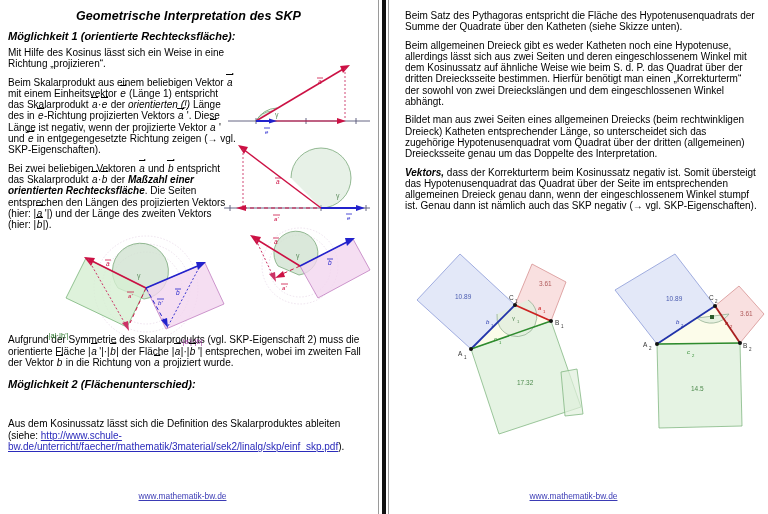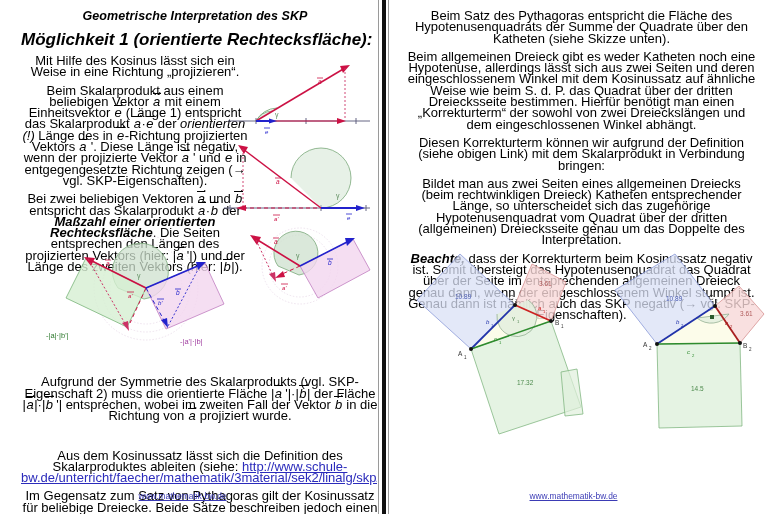--- a/index.html
+++ b/index.html
@@ -21,21 +21,21 @@
     background: #fff;
     display: flex;
   }
   .slide {
     position: relative;
     box-sizing: border-box;
     height: 514px;
     background: #fff;
     overflow: hidden;
   }
-  .slide-left  { width: 377px; padding-left: 13px; }
+  .slide-left  { width: 377px; }
   .divider {
     width: 14px;
     height: 514px;
     background: #ffffff;
     position: relative;
     flex: 0 0 14px;
   }
   .divider .bar {
     position: absolute;
     top: 0; bottom: 0;
@@ -57,30 +57,30 @@
 
   .title {
     text-align: center;
     font-size: 12.5px;
     font-weight: bold;
     font-style: italic;
     margin: 9px 0 7px 0;
     letter-spacing: .1px;
   }
   .heading {
-    font-size: 17px;
+    font-size: 11px;
     font-weight: bold;
     font-style: italic;
     margin: 4px 0 5px 8px;
   }
   p.txt {
-    font-size: 13px;
+    font-size: 10px;
     line-height: 11.3px;
     margin: 0 0 7px 8px;
-    text-align: center;
+    text-align: left;
   }
   .slide-right p.txt {
     margin-left: 14px;
     margin-right: 10px;
   }
   .narrow { width: 228px; }
   .v {
     display: inline-block;
     position: relative;
     font-style: italic;
@@ -244,43 +244,42 @@
         <text x="88" y="43" font-size="6.5" fill="#2222cc" font-style="italic">b</text>
         <line x1="87" y1="37" x2="93" y2="37" stroke="#2222cc" stroke-width="0.8"></line>
         <text x="42" y="68" font-size="6" fill="#cc1144" font-style="italic">a'</text>
         <line x1="41" y1="62" x2="48" y2="62" stroke="#cc1144" stroke-width="0.8"></line>
         <text x="56" y="36" font-size="7" fill="#5a8a5a">γ</text>
       </svg>
     </div>
 
     <p class="txt" style="margin-top:104px; width:358px;"><span>Aufgrund der Symmetrie des Skalarprodukts (vgl. SKP-Eigenschaft 2) muss die orientierte Fläche </span><span class="abs">|<span class="v">a</span> '|·|<span class="v">b</span>|</span><span> der Fläche </span><span class="abs">|<span class="v">a</span>|·|<span class="v">b</span> '|</span><span> entsprechen, wobei im zweiten Fall der Vektor </span><span class="v">b</span><span> in die Richtung von </span><span class="v">a</span><span> projiziert wurde.</span></p>
 
+    <div class="heading" style="margin-top:10px;">Möglichkeit 2 (Flächenunterschied):</div>
 
     <p class="txt" style="width:358px;margin-top:28px;"><span>Aus dem Kosinussatz lässt sich die Definition des Skalarproduktes ableiten (siehe: </span><a class="lnk" href="#">http://www.schule-bw.de/unterricht/faecher/mathematik/3material/sek2/linalg/skp/einf_skp.pdf</a><span>).</span></p>
 
-    <p class="txt" style="width:358px;"><span>Im Gegensatz zum Satz von Pythagoras gilt der Kosinussatz für beliebige Dreiecke. Beide Sätze beschreiben jedoch einen ähnlichen Sachverhalt.</span></p>
 
     <div class="footer-link">
       <a class="lnk" href="#">www.mathematik-bw.de</a>
     </div>
   </div>
 
   <div class="divider">
     <div class="bar thin"></div>
     <div class="bar"></div>
     <div class="bar thin2"></div>
   </div>
 
   <div class="slide slide-right">
 
     <p class="txt" style="margin-top:10px;">Beim Satz des Pythagoras entspricht die Fläche des Hypotenusenquadrats der Summe der Quadrate über den Katheten (siehe Skizze unten).</p>
     <p class="txt">Beim allgemeinen Dreieck gibt es weder Katheten noch eine Hypotenuse, allerdings lässt sich aus zwei Seiten und deren eingeschlossenem Winkel mit dem Kosinussatz auf ähnliche Weise wie beim S. d. P. das Quadrat über der dritten Dreiecksseite bestimmen. Hierfür benötigt man einen „Korrekturterm“ der sowohl von zwei Dreieckslängen und dem eingeschlossenen Winkel abhängt.</p>
-    <p class="txt">Diesen Korrekturterm können wir aufgrund der Definition (siehe obigen Link) mit dem Skalarprodukt in Verbindung bringen:</p>
     <p class="txt">Bildet man aus zwei Seiten eines allgemeinen Dreiecks (beim rechtwinkligen Dreieck) Katheten entsprechender Länge, so unterscheidet sich das zugehörige Hypotenusenquadrat vom Quadrat über der dritten (allgemeinen) Dreiecksseite genau um das Doppelte des Interpretation.</p>
-    <p class="txt"><b class="it">Beachte,</b><span> dass der Korrekturterm beim Kosinussatz negativ ist. Somit übersteigt das Hypotenusenquadrat das Quadrat über der Seite im entsprechenden allgemeinen Dreieck genau dann, wenn der eingeschlossenem Winkel stumpf ist. Genau dann ist nämlich auch das SKP negativ (→ vgl. SKP-Eigenschaften).</span></p>
+    <p class="txt"><b class="it">Vektors,</b><span> dass der Korrekturterm beim Kosinussatz negativ ist. Somit übersteigt das Hypotenusenquadrat das Quadrat über der Seite im entsprechenden allgemeinen Dreieck genau dann, wenn der eingeschlossenem Winkel stumpf ist. Genau dann ist nämlich auch das SKP negativ (→ vgl. SKP-Eigenschaften).</span></p>
 
     <div class="fig" style="left:8px; top:244px;">
       <svg width="186" height="178" viewBox="0 0 186 178">
         <polygon points="61,24 116,62 61,28" fill="none" stroke="none"></polygon>
 
         <polygon points="18,56 61,10 116,61 72,105" fill="#d9e0f5" fill-opacity="0.75" stroke="#8b9ad8" stroke-width="0.8"></polygon>
 
         <polygon points="116,61 133,20 167,38 152,77" fill="#f7d8d8" fill-opacity="0.8" stroke="#d79292" stroke-width="0.8"></polygon>
 
         <polygon points="72,105 152,77 182,163 100,190" fill="#dff0dc" fill-opacity="0.8" stroke="#83b783" stroke-width="0.8"></polygon>

